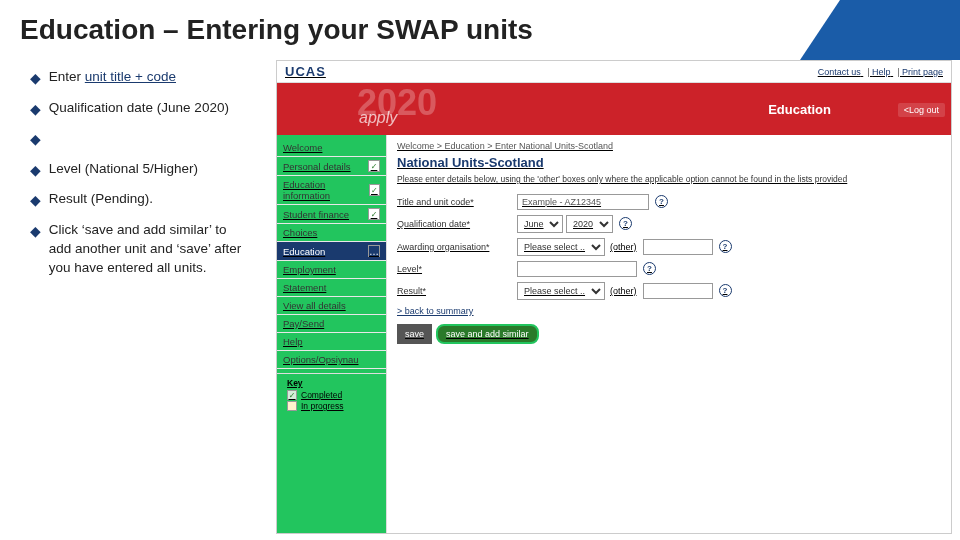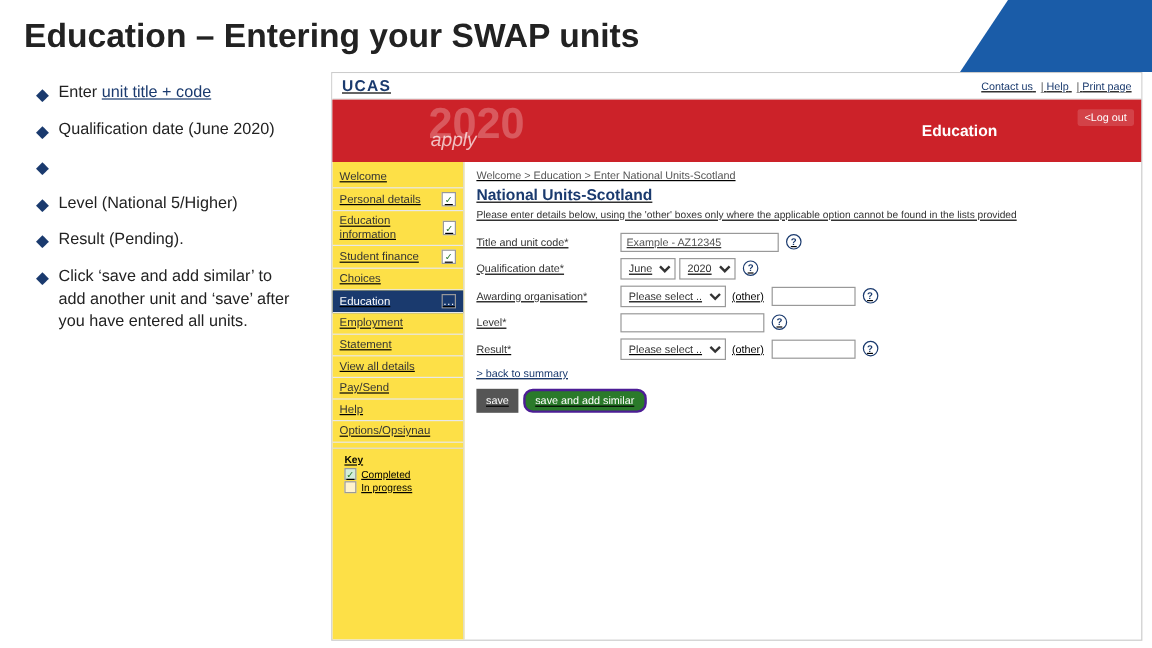--- a/index.html
+++ b/index.html
@@ -134,39 +134,39 @@
       font-weight: bold;
       position: absolute;
       right: 120px;
       top: 50%;
       transform: translateY(-50%);
     }
 
     .ucas-logout {
       position: absolute;
       right: 6px;
-      top: 8px;
+      top: 20px;
       background: rgba(255,255,255,0.15);
       color: #fff;
       font-size: 9px;
       padding: 2px 6px;
       border-radius: 2px;
     }
 
     
     .ucas-body {
       display: flex;
       flex: 1;
       overflow: hidden;
     }
 
     
     .ucas-nav {
       width: 110px;
-      background: #fde047;
+      background: #22c55e;
       border-right: 1px solid #ddd;
       padding: 4px 0;
       flex-shrink: 0;
     }
 
     .nav-item {
       padding: 3px 6px;
       font-size: 9.5px;
       color: #333;
       border-bottom: 1px solid #e8e8e8;
@@ -295,21 +295,21 @@
       color: #fff;
       border: none;
       padding: 3px 8px;
       font-size: 9px;
       cursor: pointer;
     }
 
     .btn-save-add {
       background: #2a7a2a;
       color: #fff;
-      border: 2px solid #4c1d95;
+      border: 2px solid #22c55e;
       padding: 3px 8px;
       font-size: 9px;
       cursor: pointer;
       border-radius: 8px;
     }
 
     
     .key-section {
       padding: 4px 10px;
       border-top: 1px solid #ddd;

